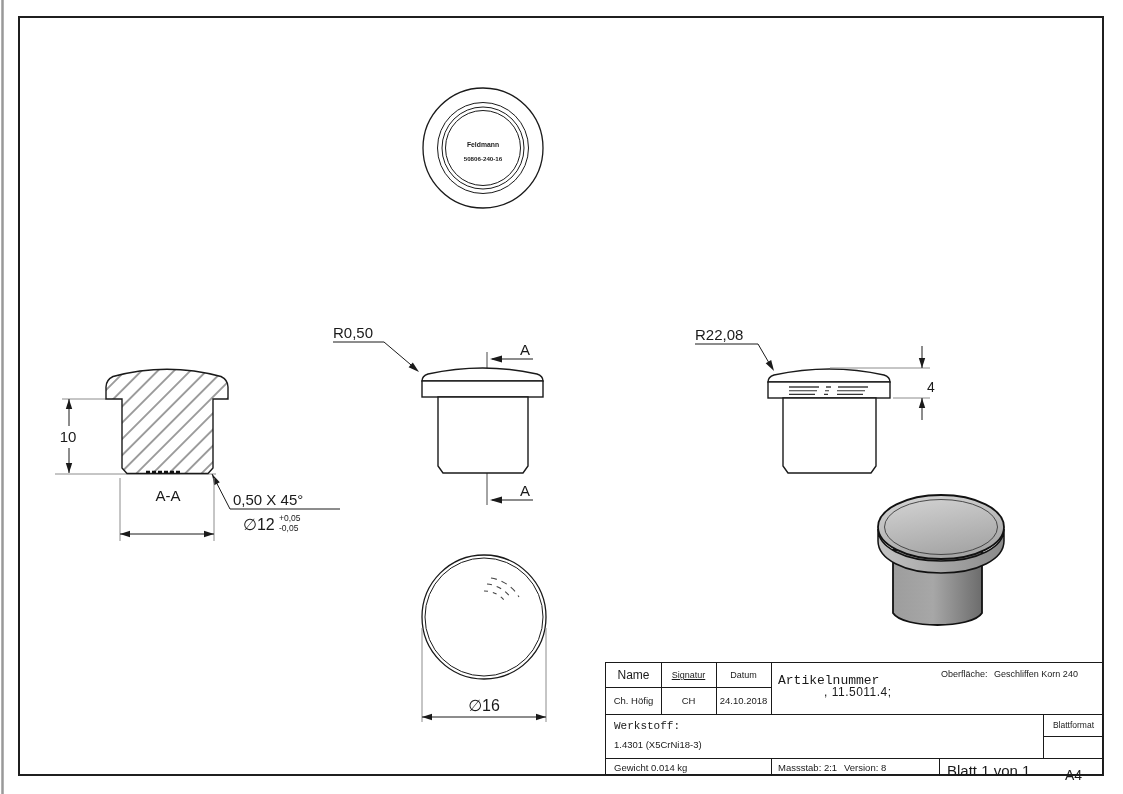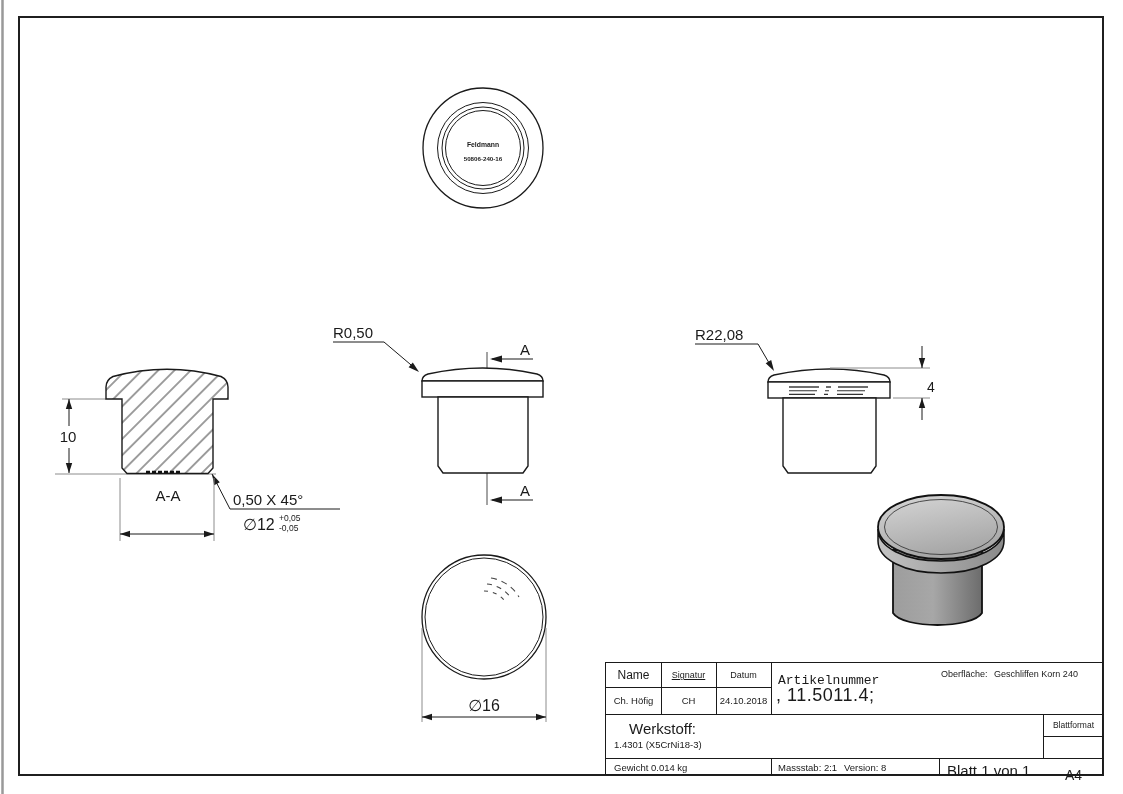--- a/index.html
+++ b/index.html
@@ -6,21 +6,21 @@
   .page{position:relative;width:1123px;height:794px;background:#ffffff;overflow:hidden;
         font-family:"Liberation Sans","DejaVu Sans",sans-serif;color:#1a1a1a;}
   svg{position:absolute;left:0;top:0;}
   svg text{font-family:"Liberation Sans","DejaVu Sans",sans-serif;fill:#1a1a1a;}
   
   .tb{position:absolute;left:605px;top:662px;width:498px;height:113px;
       border:1.6px solid #1a1a1a;box-sizing:border-box;background:#fff;font-size:9.5px;}
   .tb .ln{position:absolute;background:#1a1a1a;}
   .tb .cell{position:absolute;display:flex;align-items:center;justify-content:center;white-space:nowrap;}
   .tb .txt{position:absolute;white-space:nowrap;}
-  .big{font-size:18px;letter-spacing:0.5px;}
+  .big{font-size:12px;letter-spacing:0.5px;margin-left:48px;}
 </style>
 </head>
 <body>
 
 <div class="page">
 
 <svg width="1123" height="794" viewBox="0 0 1123 794">
   <defs>
     <pattern id="hatch" patternUnits="userSpaceOnUse" width="11.5" height="11.5" patternTransform="rotate(-45)">
       <path d="M0 5.75 H11.5" stroke="#2a2a2a" stroke-width="0.9"></path>
@@ -172,21 +172,21 @@
   <div class="cell" style="left:110px;top:0;width:55px;height:24px;font-size:9px;">Datum</div>
   <div class="cell" style="left:0;top:24px;width:55px;height:27px;font-size:9.5px;">Ch. Höfig</div>
   <div class="cell" style="left:55px;top:24px;width:55px;height:27px;font-size:9.5px;">CH</div>
   <div class="cell" style="left:110px;top:24px;width:55px;height:27px;font-size:9.5px;">24.10.2018</div>
 
   <div class="txt" style="left:172px;top:10px;font-size:13px;font-family:Liberation Mono, monospace;">Artikelnummer</div>
   <div class="txt big" style="left:170px;top:22px;">, 11.5011.4;</div>
   <div class="txt" style="left:335px;top:6px;font-size:9px;">Oberfläche:</div>
   <div class="txt" style="left:388px;top:6px;font-size:9px;">Geschliffen Korn 240</div>
 
-  <div class="txt" style="left:23px;top:57px;font-size:15px;">Werkstoff:</div>
+  <div class="txt" style="left:8px;top:57px;font-size:11px;font-family:Liberation Mono, monospace;">Werkstoff:</div>
   <div class="txt" style="left:8px;top:76px;font-size:9.5px;">1.4301 (X5CrNi18-3)</div>
   <div class="cell" style="left:437px;top:51px;width:61px;height:22px;font-size:8.5px;">Blattformat</div>
   <div class="cell" style="left:437px;top:73px;width:61px;height:22px;font-size:14px;margin-top:28px;">A4</div>
 
   <div class="txt" style="left:8px;top:99px;font-size:9.5px;">Gewicht 0.014 kg</div>
   <div class="txt" style="left:172px;top:99px;font-size:9.5px;">Massstab: 2:1</div>
   <div class="txt" style="left:238px;top:99px;font-size:9.5px;">Version: 8</div>
   <div class="txt" style="left:341px;top:99px;font-size:15px;">Blatt 1 von 1</div>
 </div>
 

